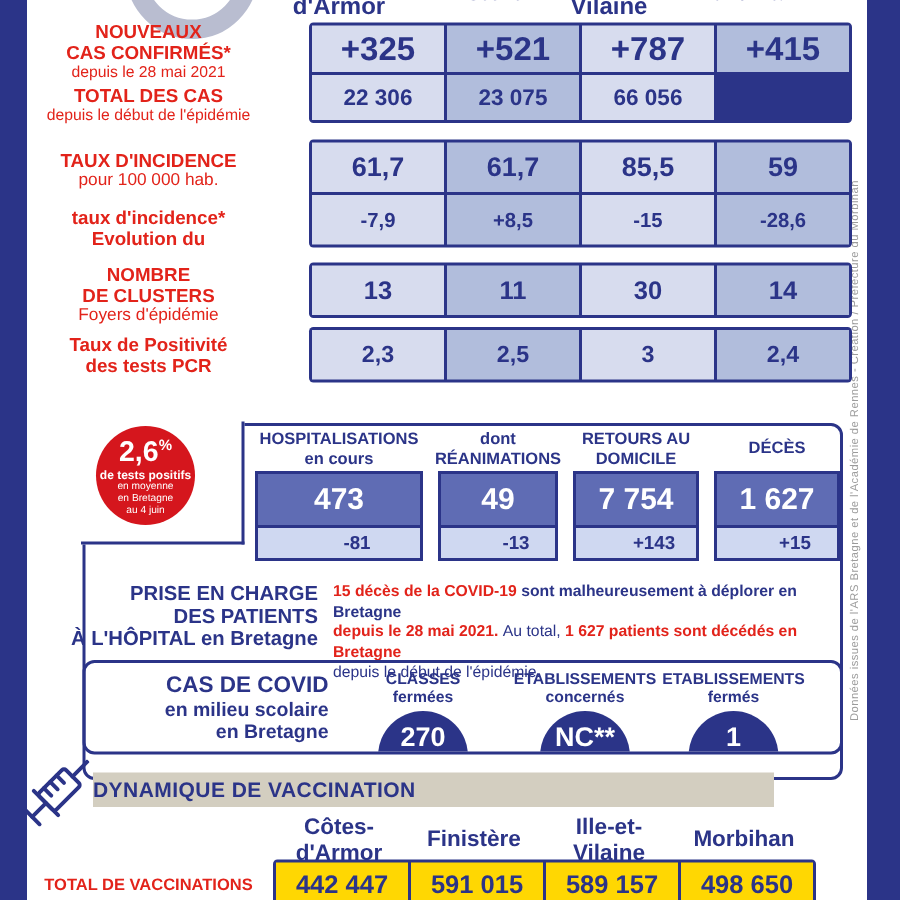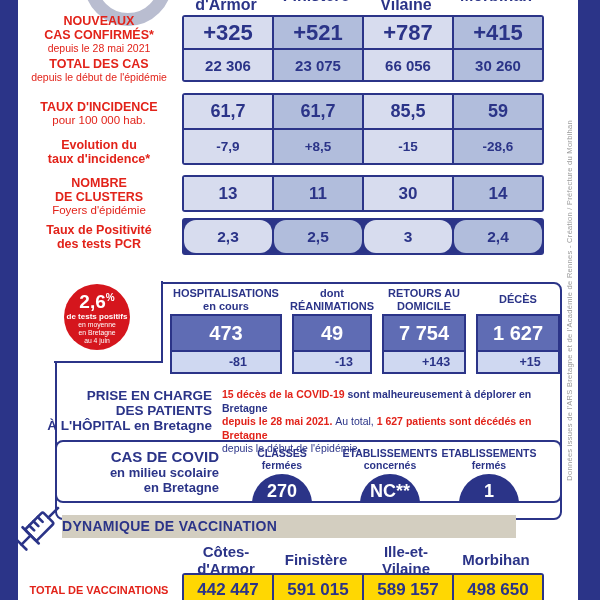--- a/index.html
+++ b/index.html
@@ -22,27 +22,27 @@
   
   .cols,.grp,.vrow{position:absolute;left:182px;display:grid;grid-template-columns:repeat(4,88px);gap:2px;}
 
   .hcell{display:flex;flex-direction:column;justify-content:flex-end;align-items:center;
          font-weight:bold;font-size:16px;line-height:18px;color:var(--navy,#2b3488);text-align:center;}
   .hcell.one{justify-content:center;}
   .hdr{top:-22px;height:36px;}
   .vhdr{top:541px;height:36px;}
   .vhdr .hcell{font-size:15px;line-height:17px;}
 
-  .grp{background:var(--navy,#2b3488);padding:2px;border-radius:3px;}
+  .grp{background:var(--navy,#2b3488);padding:2px;border-radius:3px;margin-left:24px;}
   .grp .cell{display:flex;align-items:center;justify-content:center;font-weight:bold;
              color:var(--navy,#2b3488);}
   .grp .cell:nth-child(odd){background:var(--cellLight,#d7dcee);}
   .grp .cell:nth-child(even){background:var(--cellDark,#b1bddc);}
   .fA1{font-size:22px;} .fA2{font-size:15px;} .fB1{font-size:18px;} .fB2{font-size:13.5px;}
-  .fC{font-size:17px;}  .fD{font-size:15.5px;border-radius:12px;}
+  .fC{font-size:17px;}  .fD{font-size:15.5px;}
 
   .rowlabel{position:absolute;left:20px;width:158px;text-align:center;color:var(--red,#e2231a);}
   .rowlabel .b{font-weight:bold;font-size:12.5px;line-height:14px;display:block;}
   .rowlabel .s{font-size:10.5px;line-height:12px;display:block;}
 
   
   .hospbox{position:absolute;left:55px;top:282px;width:507px;height:238px;box-sizing:border-box;
            border:2px solid var(--navy,#2b3488);border-radius:8px;}
   .hospmask{position:absolute;left:53px;top:279px;width:110px;height:84px;background:#fff;}
   .notch-v{position:absolute;left:161px;top:281px;width:2px;height:82px;background:var(--navy,#2b3488);}
@@ -135,42 +135,41 @@
   </div>
   <div class="rowlabel" style="top:57px">
     <span class="b">TOTAL DES CAS</span>
     <span class="s">depuis le début de l'épidémie</span>
   </div>
   <div class="rowlabel" style="top:100px">
     <span class="b">TAUX D'INCIDENCE</span>
     <span class="s" style="font-size:11.5px">pour 100 000 hab.</span>
   </div>
   <div class="rowlabel" style="top:138px">
+    <span class="b">taux d'incidence*</span>
     <span class="b">Evolution du</span>
-    <span class="b">taux d'incidence*</span>
   </div>
   <div class="rowlabel" style="top:176px">
     <span class="b">NOMBRE</span>
     <span class="b">DE CLUSTERS</span>
     <span class="s" style="font-size:11.5px">Foyers d'épidémie</span>
   </div>
   <div class="rowlabel" style="top:223px">
     <span class="b">Taux de Positivité</span>
     <span class="b">des tests PCR</span>
   </div>
 
   <div class="grp" style="top:15px;grid-template-rows:31px 30px">
     <div class="cell fA1">+325</div>
     <div class="cell fA1">+521</div>
     <div class="cell fA1">+787</div>
     <div class="cell fA1">+415</div>
     <div class="cell fA2">22 306</div>
     <div class="cell fA2">23 075</div>
     <div class="cell fA2">66 056</div>
-    <div class="cell fA2">30 260</div>
   </div>
 
   <div class="grp" style="top:93px;grid-template-rows:33px 33px">
     <div class="cell fB1">61,7</div>
     <div class="cell fB1">61,7</div>
     <div class="cell fB1">85,5</div>
     <div class="cell fB1">59</div>
     <div class="cell fB2">-7,9</div>
     <div class="cell fB2">+8,5</div>
     <div class="cell fB2">-15</div>

